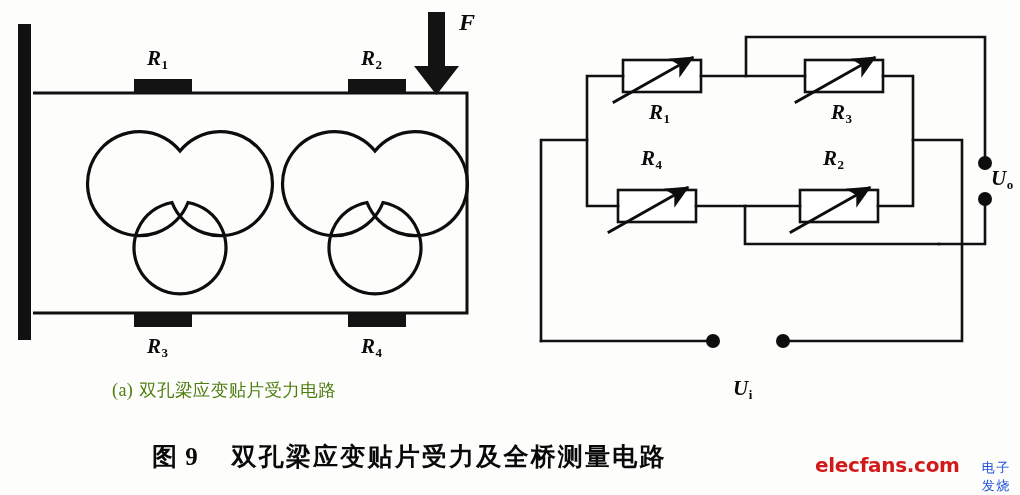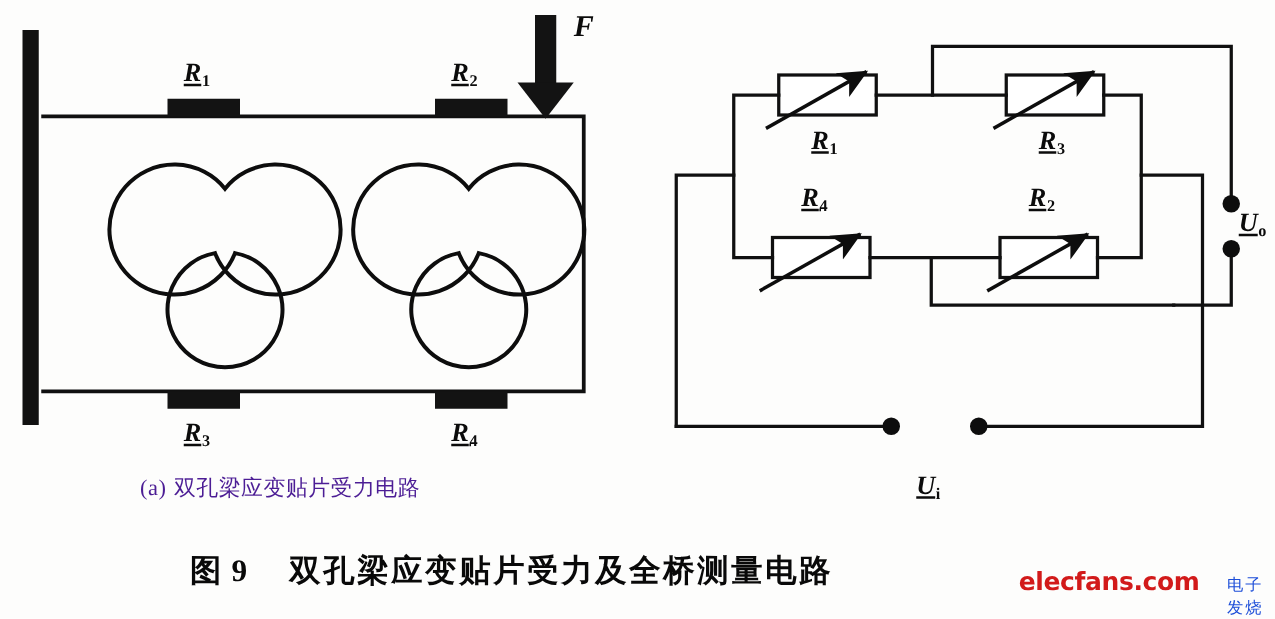--- a/index.html
+++ b/index.html
@@ -26,38 +26,37 @@
     position: absolute;
     font-family: "Liberation Serif", serif;
     color: #0b0b0b;
     white-space: nowrap;
     line-height: 1;
   }
   .var-label {
     font-style: italic;
     font-weight: bold;
     font-size: 21px;
-    text-decoration: underline;
   }
   .var-label .sub {
     font-style: normal;
     font-weight: bold;
     font-size: 13px;
     vertical-align: -0.28em;
     margin-left: 0.5px;
   }
   .force-label {
     font-style: italic;
     font-weight: bold;
     font-size: 24px;
   }
   .subcap {
     font-family: "DejaVu Sans", sans-serif;
     font-size: 17.5px;
-    color: #4c1d95;
+    color: #4d7c0f;
     letter-spacing: 0.4px;
   }
   .subcap .paren {
     font-family: "Liberation Serif", serif;
     font-size: 18px;
   }
   .maincap {
     font-family: "DejaVu Sans", sans-serif;
     font-weight: bold;
     font-size: 25px;

